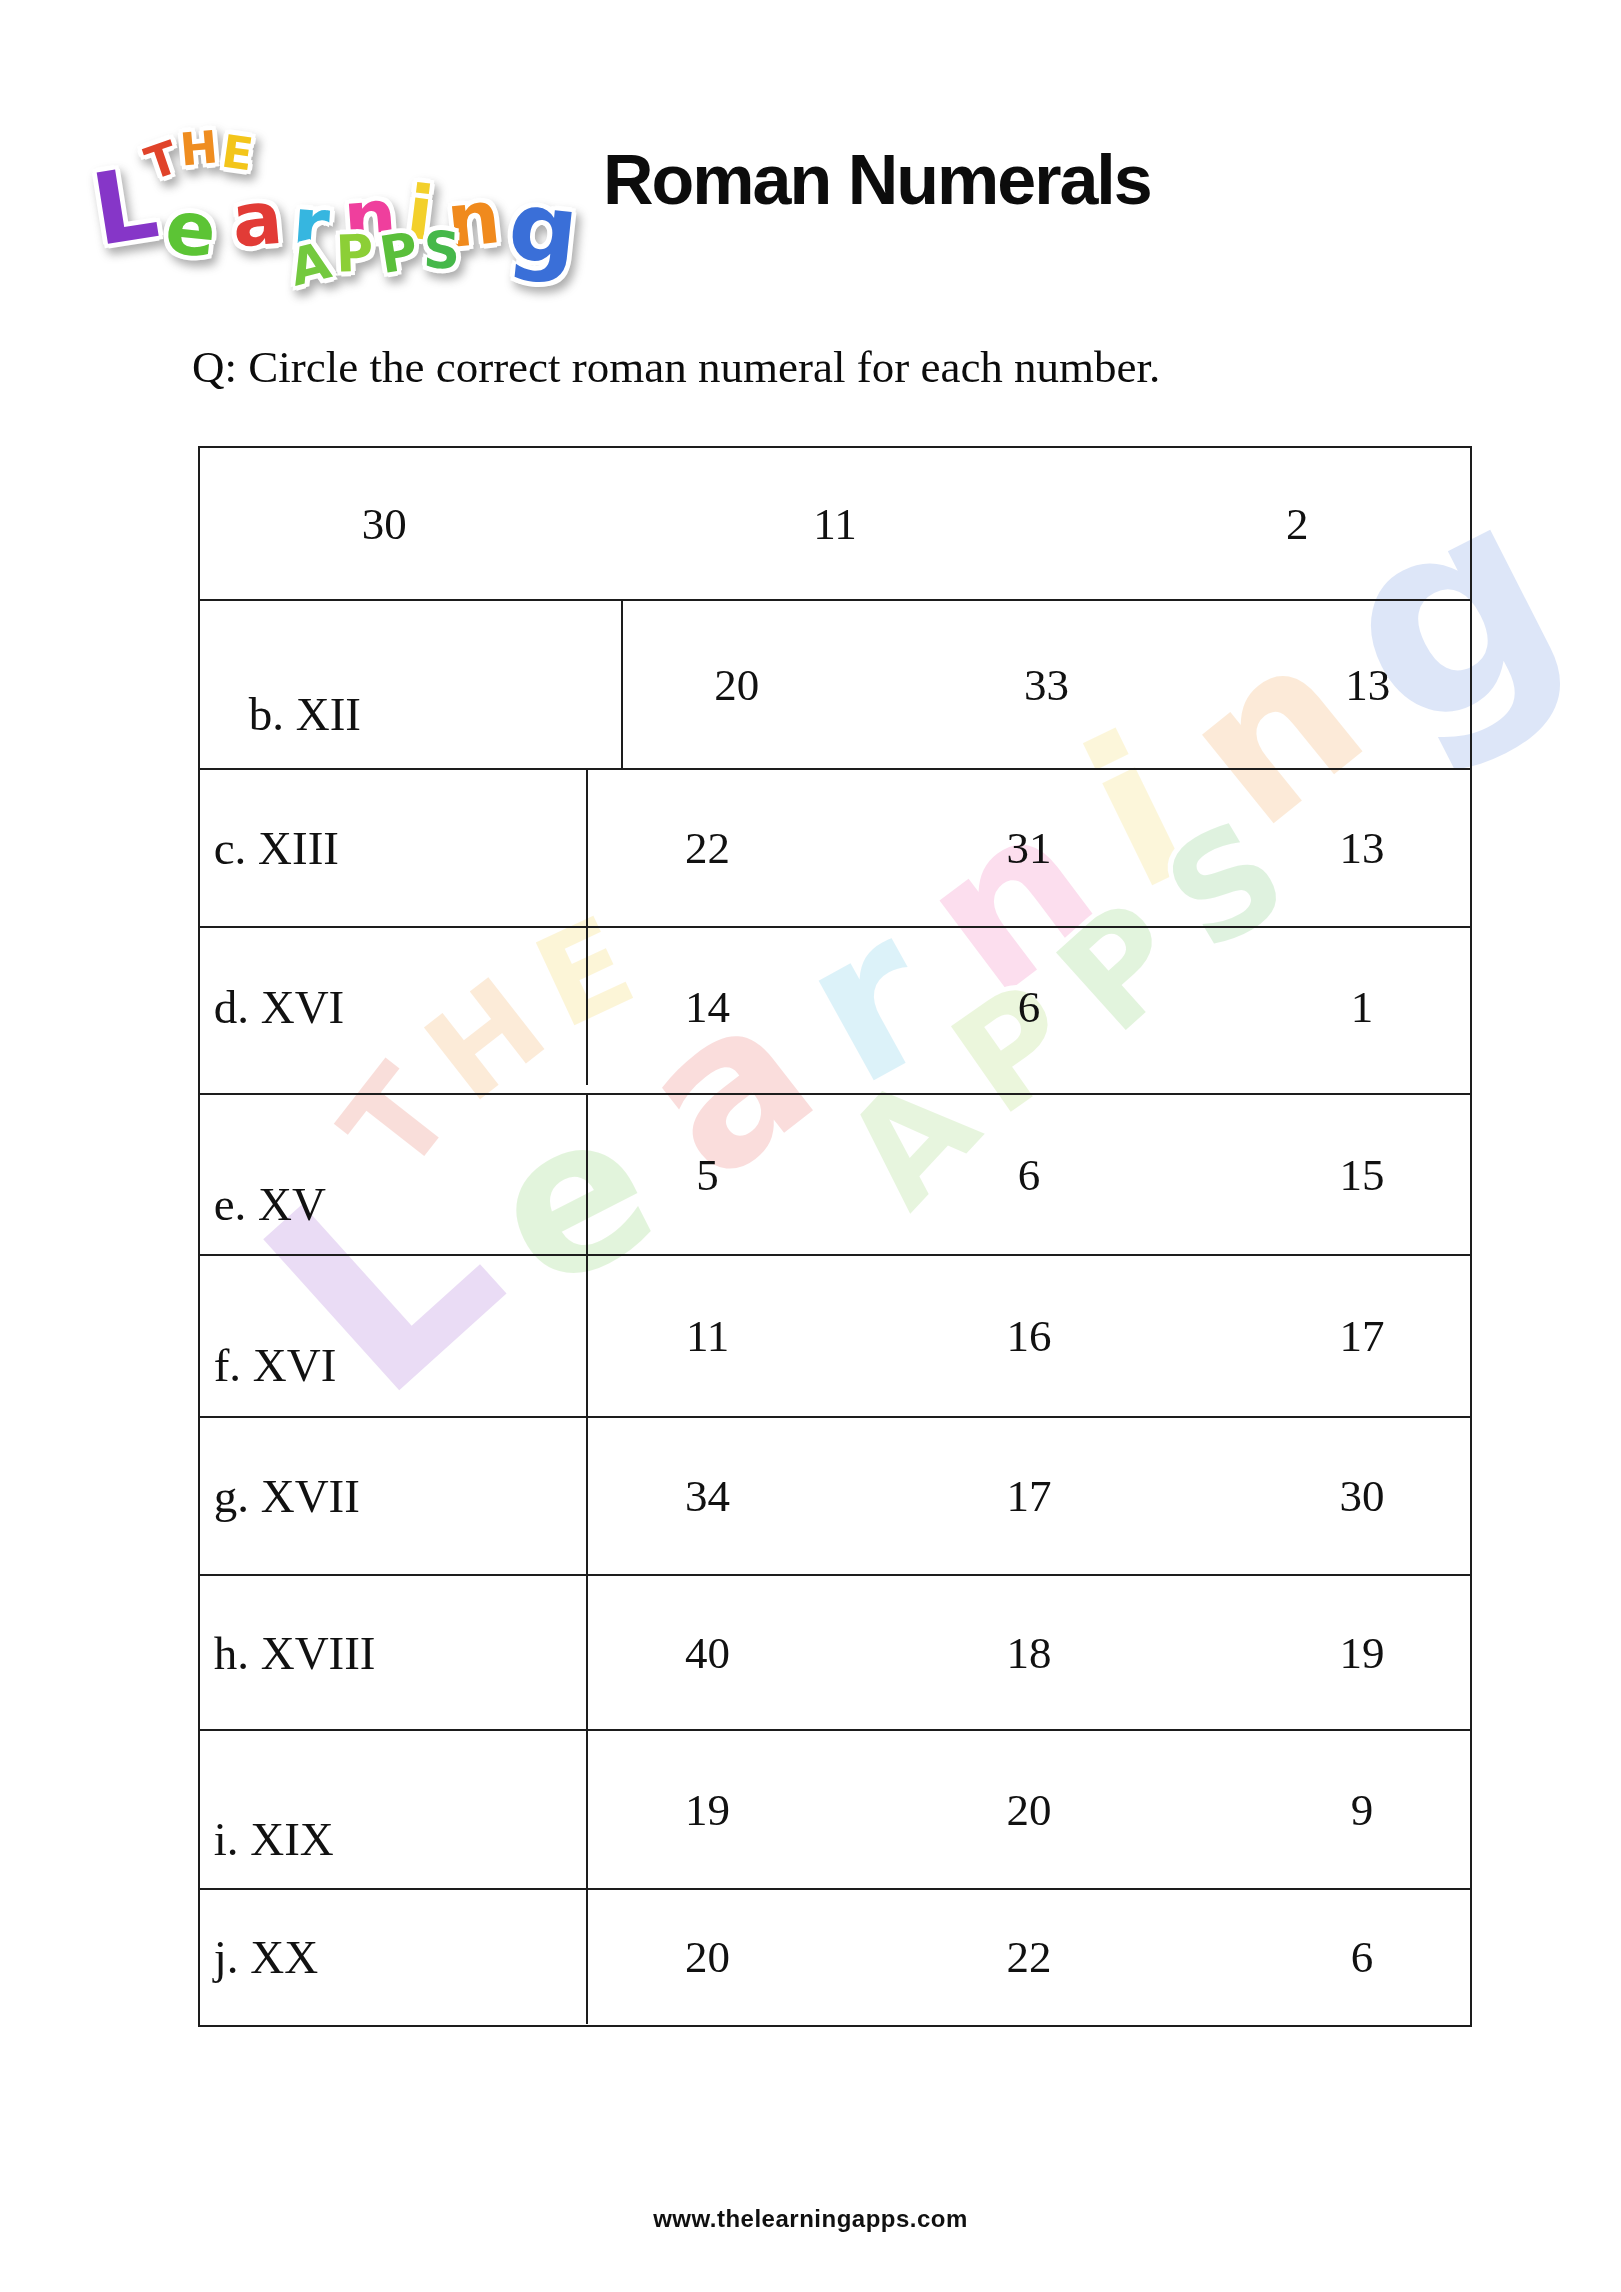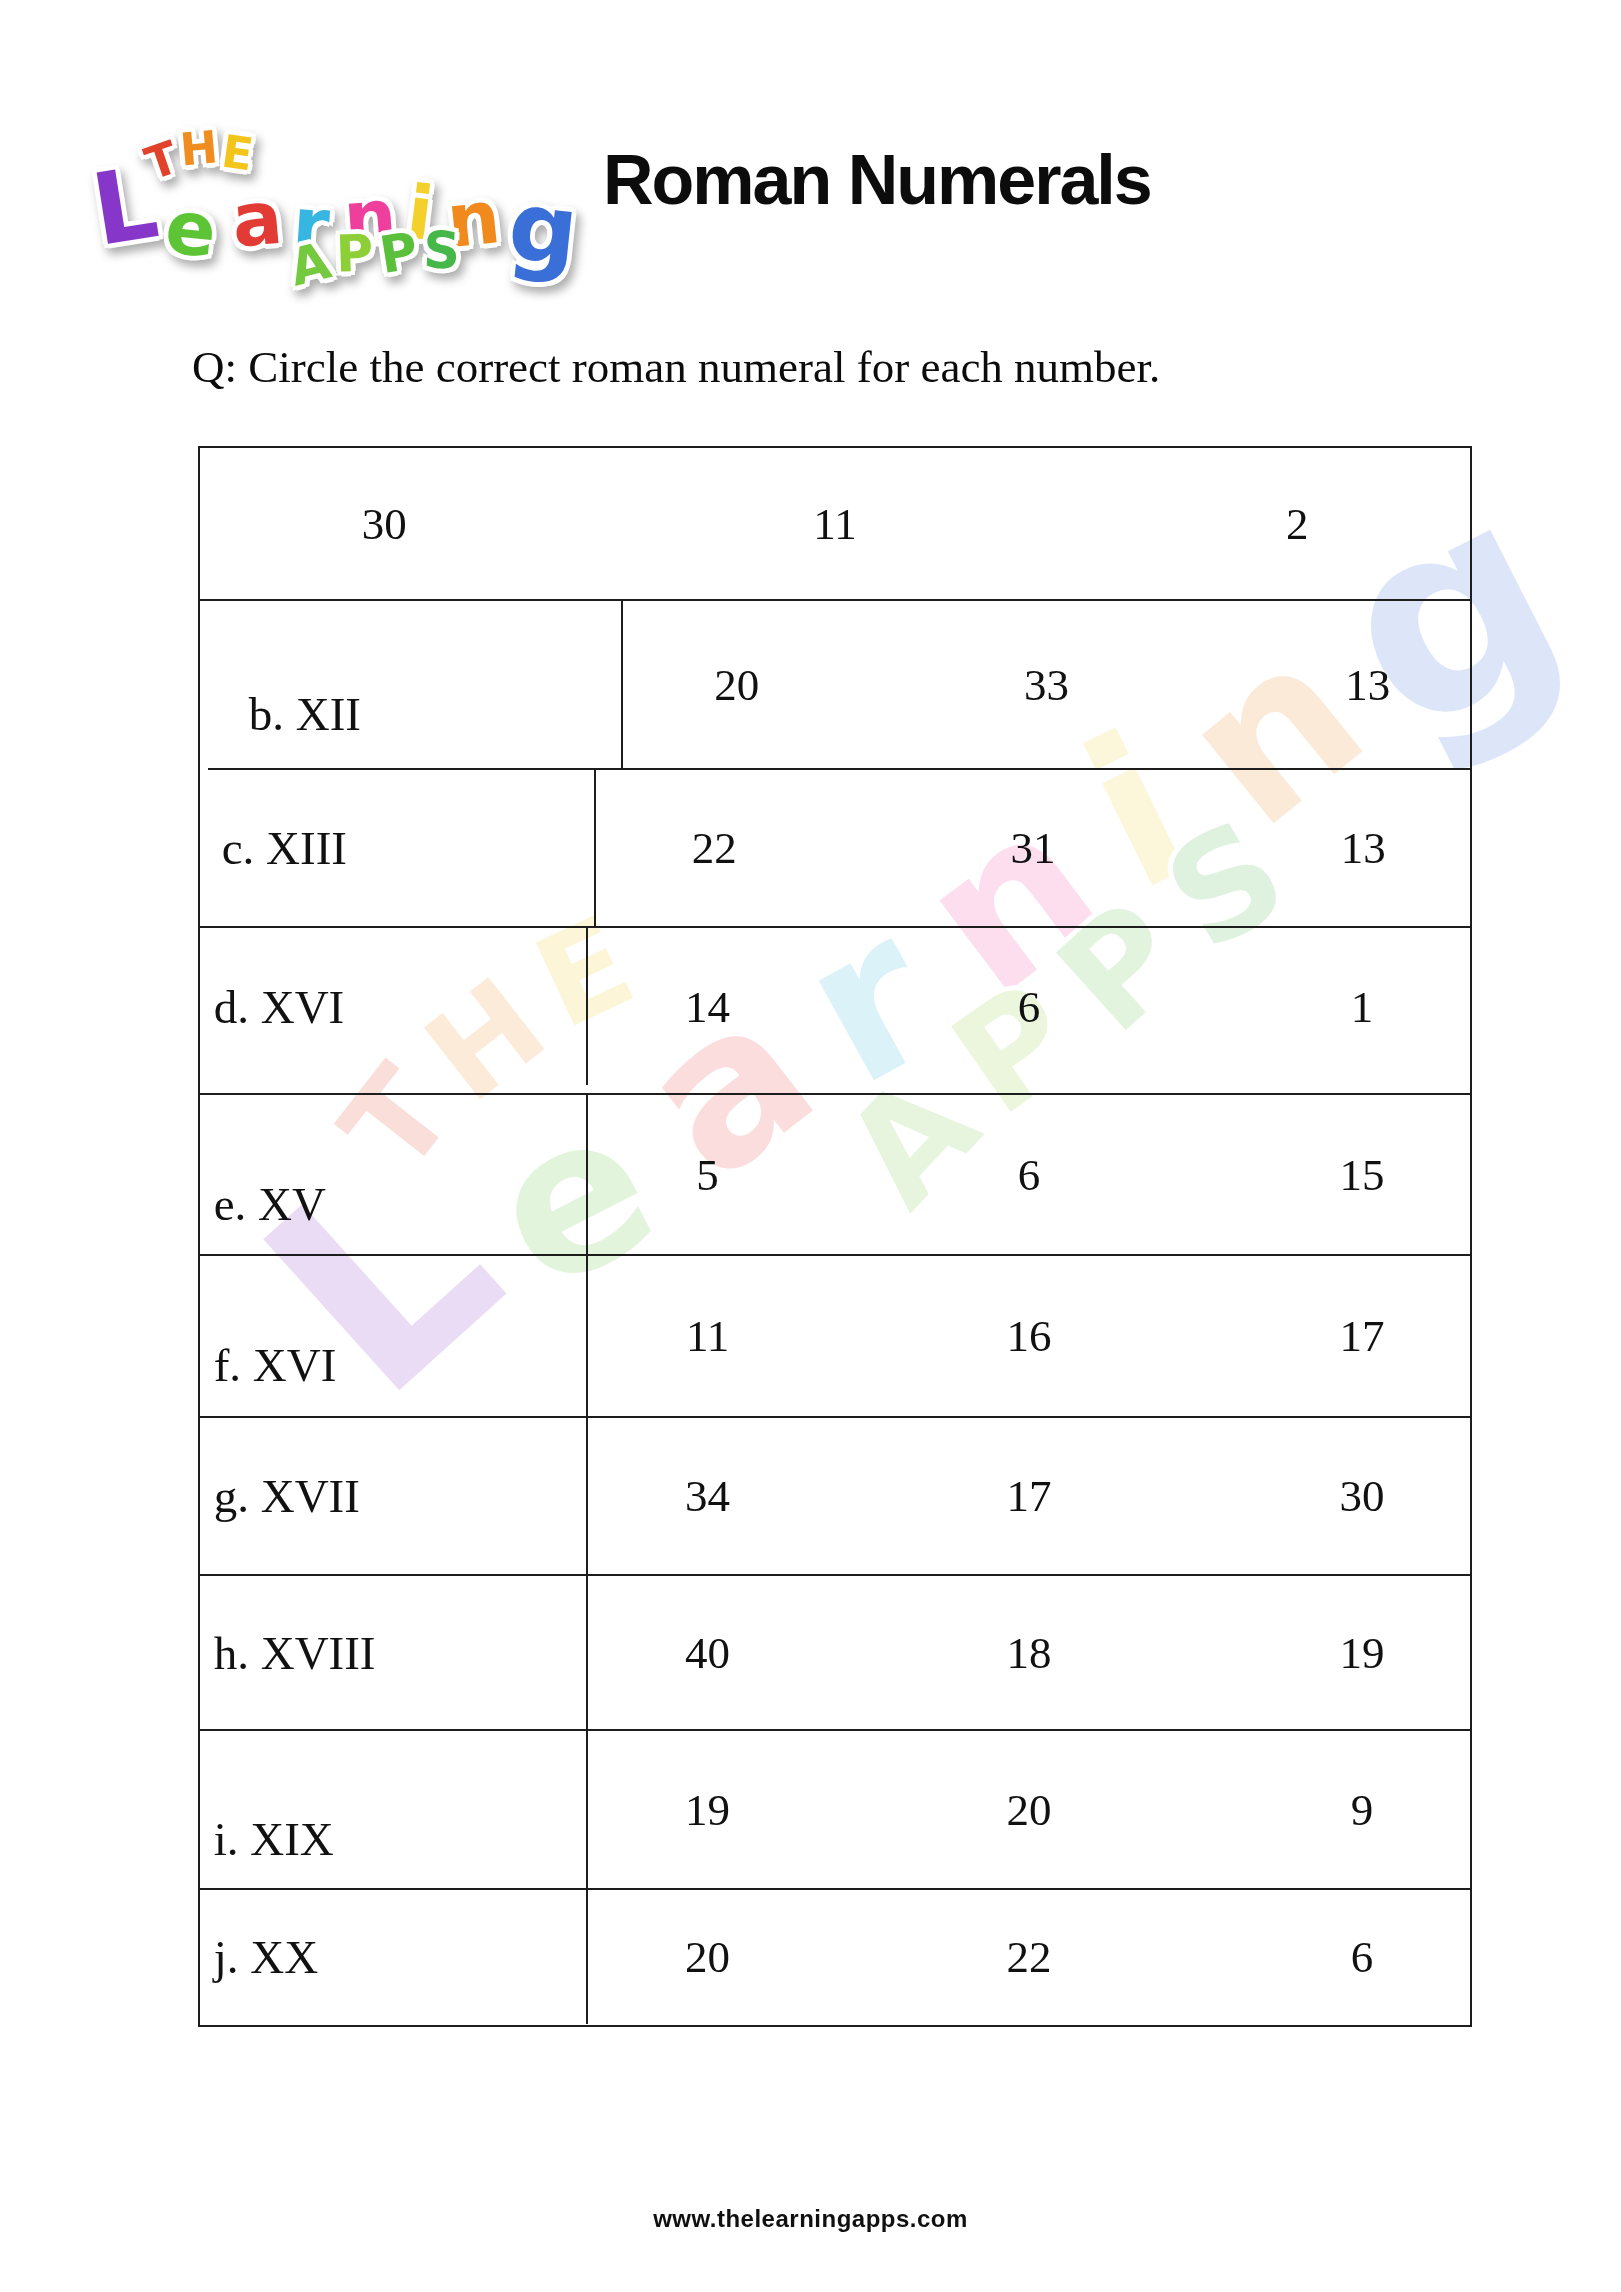--- a/index.html
+++ b/index.html
@@ -76,21 +76,21 @@
     position:absolute;left:198px;top:446px;
     width:1274px;height:1581px;
     box-sizing:border-box;
     border:2.9px solid #1d1d1d;
     z-index:1;
     display:flex;flex-direction:column;
   }
   .t-row{display:flex;border-top:2.9px solid #1d1d1d;box-sizing:content-box;}
   .t-row:nth-child(1){height:151px;border-top:none;}
   .t-row:nth-child(2){height:167px;padding-left:35px;}
-  .t-row:nth-child(3){height:156px;margin-left:8px;}
+  .t-row:nth-child(3){height:156px;}
   .t-row:nth-child(4){height:157px;}
   .t-row:nth-child(5){height:159px;margin-top:8px;}
   .t-row:nth-child(6){height:160px;}
   .t-row:nth-child(7){height:156px;}
   .t-row:nth-child(8){height:153px;}
   .t-row:nth-child(9){height:157px;text-align:center;}
   .t-row:nth-child(10){height:134px;}
   .cell-label{
     width:388px;flex:0 0 388px;
     border-right:2.9px solid #1d1d1d;

